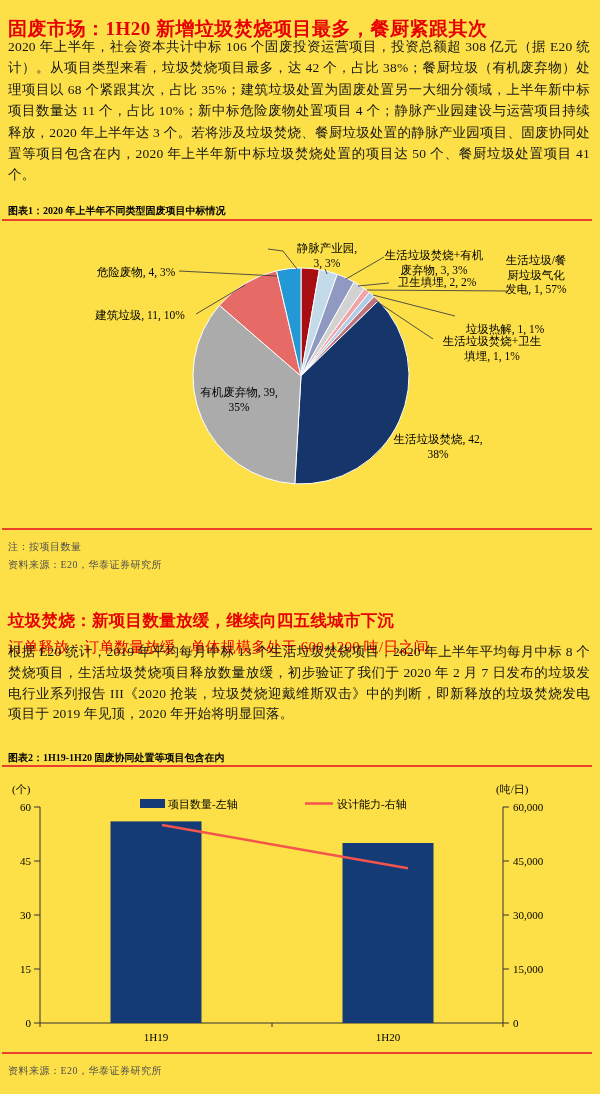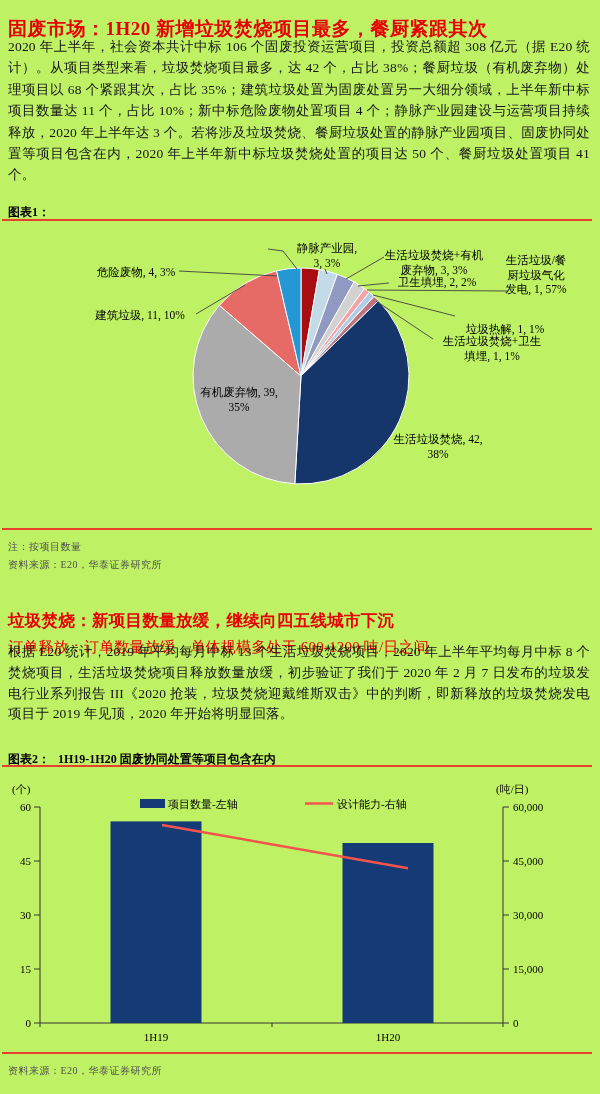--- a/index.html
+++ b/index.html
@@ -1,42 +1,43 @@
 <!DOCTYPE html>
 <html><head>
 <meta charset="utf-8">
 <style>
   html,body{margin:0;padding:0;background:#fff;}
-  #page{position:relative;width:600px;height:1094px;background:#bef264;
+  #page{position:relative;width:600px;height:1094px;background:#fde047;
         font-family:"Liberation Serif","DejaVu Serif",serif;overflow:hidden;}
   .abs{position:absolute;}
   .h1{left:8px;top:3px;right:6px;font-size:19px;font-weight:bold;color:#e60000;letter-spacing:.5px;}
   .body-para{left:8px;right:10px;text-align:justify;font-size:13.5px;line-height:21.4px;
              color:#151515;letter-spacing:.2px;margin:0;}
-  .cap-row{left:8px;display:flex;gap:8px;font-size:12px;font-weight:bold;color:#000;justify-content:center;}
+  .cap-row{left:8px;display:flex;gap:0;font-size:10px;font-weight:bold;color:#000;justify-content:center;}
   .rule{left:2px;width:590px;height:2px;background:#e8402c;}
   .note-text{left:8px;font-size:10px;color:#4f4f4f;letter-spacing:.5px;}
   .h2{left:8px;font-size:16.5px;font-weight:bold;color:#e60000;letter-spacing:.3px;}
   .h3{left:8px;font-size:15px;font-weight:normal;color:#e60000;letter-spacing:.2px;}
   .figure{left:0;width:600px;}
   .pie-label{position:absolute;transform:translateX(-50%);text-align:center;
              font-size:11.5px;line-height:14.5px;color:#000;white-space:nowrap;}
   svg text{font-family:"Liberation Serif","DejaVu Serif",serif;}
 </style>
 </head>
 <body>
 
 <div id="page">
 
   <h1 class="abs h1">固废市场：1H20 新增垃圾焚烧项目最多，餐厨紧跟其次</h1>
 
   <p class="abs body-para" style="top:36px;">2020 年上半年，社会资本共计中标 106 个固废投资运营项目，投资总额超 308 亿元（据 E20 统计）。从项目类型来看，垃圾焚烧项目最多，达 42 个，占比 38%；餐厨垃圾（有机废弃物）处理项目以 68 个紧跟其次，占比 35%；建筑垃圾处置为固废处置另一大细分领域，上半年新中标项目数量达 11 个，占比 10%；新中标危险废物处置项目 4 个；静脉产业园建设与运营项目持续释放，2020 年上半年达 3 个。若将涉及垃圾焚烧、餐厨垃圾处置的静脉产业园项目、固废协同处置等项目包含在内，2020 年上半年新中标垃圾焚烧处置的项目达 50 个、餐厨垃圾处置项目 41 个。</p>
 
   <div class="abs cap-row" style="top:204px;">
     <span>图表1：</span>
+    <span>2020 年上半年不同类型固废项目中标情况</span>
   </div>
   <div class="abs rule" style="top:219px;"></div>
 
   <div class="abs figure" id="figure1" style="top:238px;height:290px;"><svg width="600" height="290" viewBox="0 0 600 290">
         <path d="M 301 138 L 301.00 30.00 A 108 108 0 0 1 319.42 31.58 Z" fill="#A80D12" stroke="#ffffff" stroke-width="1"></path>
         <path d="M 301 138 L 319.42 31.58 A 108 108 0 0 1 337.29 36.28 Z" fill="#C3DAE8" stroke="#ffffff" stroke-width="1"></path>
         <path d="M 301 138 L 337.29 36.28 A 108 108 0 0 1 354.11 43.96 Z" fill="#8F99C2" stroke="#ffffff" stroke-width="1"></path>
         <path d="M 301 138 L 354.11 43.96 A 108 108 0 0 1 364.48 50.63 Z" fill="#D2D2D2" stroke="#ffffff" stroke-width="1"></path>
         <path d="M 301 138 L 364.48 50.63 A 108 108 0 0 1 369.37 54.39 Z" fill="#F2A3A8" stroke="#ffffff" stroke-width="1"></path>
         <path d="M 301 138 L 369.37 54.39 A 108 108 0 0 1 374.03 58.43 Z" fill="#AFCDE9" stroke="#ffffff" stroke-width="1"></path>

